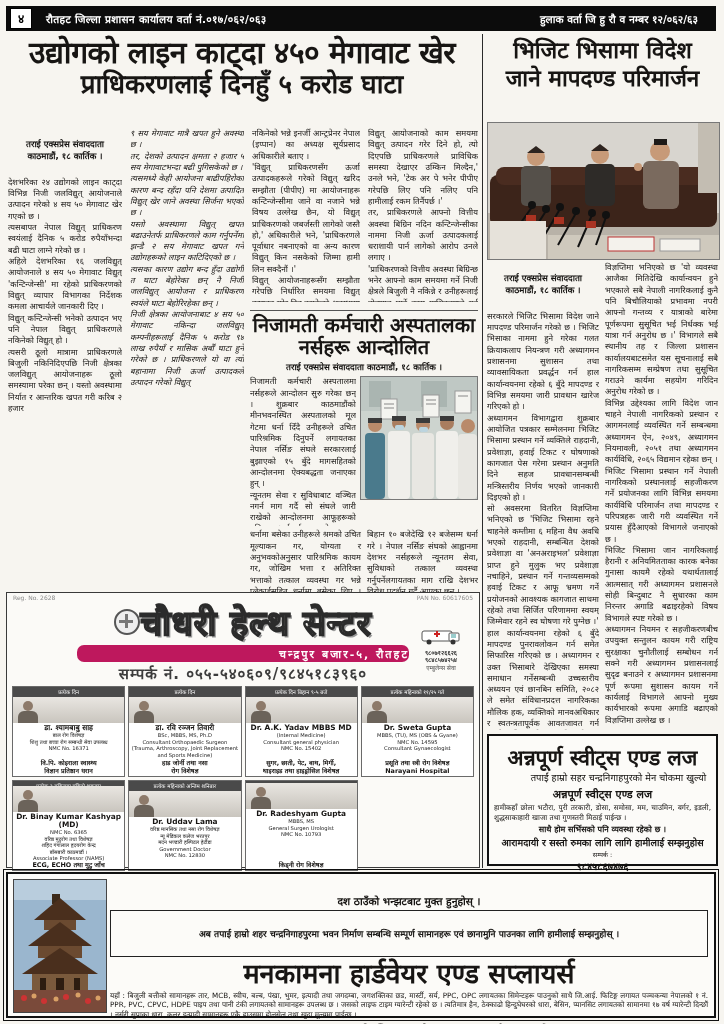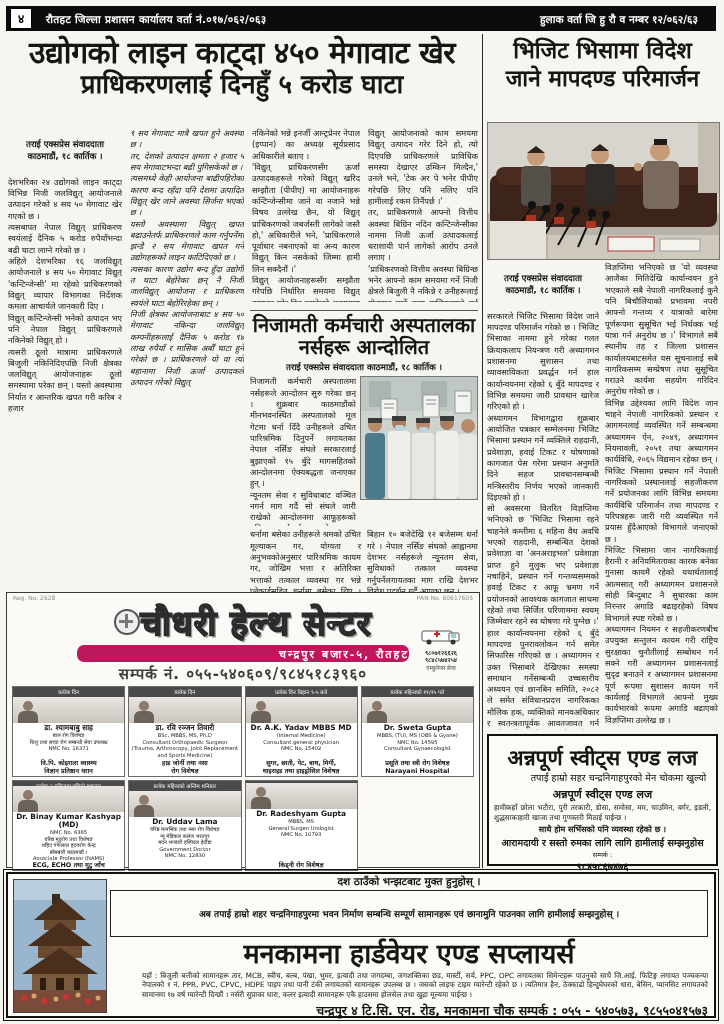--- a/index.html
+++ b/index.html
@@ -74,24 +74,24 @@
   .sw-body{font-size:7.3px;line-height:1.3;text-align:justify;padding:2px 5px 0 5px;}
   .sw-l3{font-size:8px;font-weight:bold;margin-top:1px;}
   .sw-l4{font-size:9.5px;font-weight:bold;margin-top:2px;}
   .sw-contact{font-size:6.5px;margin-top:1px;}
   .sw-phone{font-size:10px;font-weight:bold;}
   
   .hw-ad{left:6px;top:872px;width:710px;height:146px;border:2px solid #111;outline:1px solid #111;
          outline-offset:2px;background:#fcfbf8;box-sizing:border-box;}
   .hw-photo{position:absolute;left:5px;top:5px;width:92px;height:132px;border:1px solid #444;}
   .hw-content{margin-left:102px;margin-right:6px;text-align:center;}
-  .hw-t1{font-size:10.5px;font-weight:bold;margin-top:0;}
+  .hw-t1{font-size:10.5px;font-weight:bold;margin-top:20px;}
   .hw-t2{border:1px solid #222;font-size:9px;font-weight:bold;padding:16px 4px;margin-top:2px;}
   .hw-title{font-size:27px;font-weight:900;line-height:1.1;margin-top:2px;}
-  .hw-body{font-size:7.2px;line-height:1.32;text-align:justify;margin-top:2px;margin-left:32px;}
+  .hw-body{font-size:7.2px;line-height:1.32;text-align:justify;margin-top:2px;}
   .hw-footer{font-size:12.5px;font-weight:bold;margin-top:3px;text-align:right;}
 </style>
 </head>
 <body>
 
 <div class="abs masthead">
   <div class="pagenum-box">४</div>
   <div class="mast-left">रौतहट जिल्ला प्रशासन कार्यालय वर्ता नं.०१७/०६२/०६३</div>
   <div class="mast-right">हुलाक वर्ता जि हु रौ व नम्बर १२/०६२/६३</div>
 </div>

